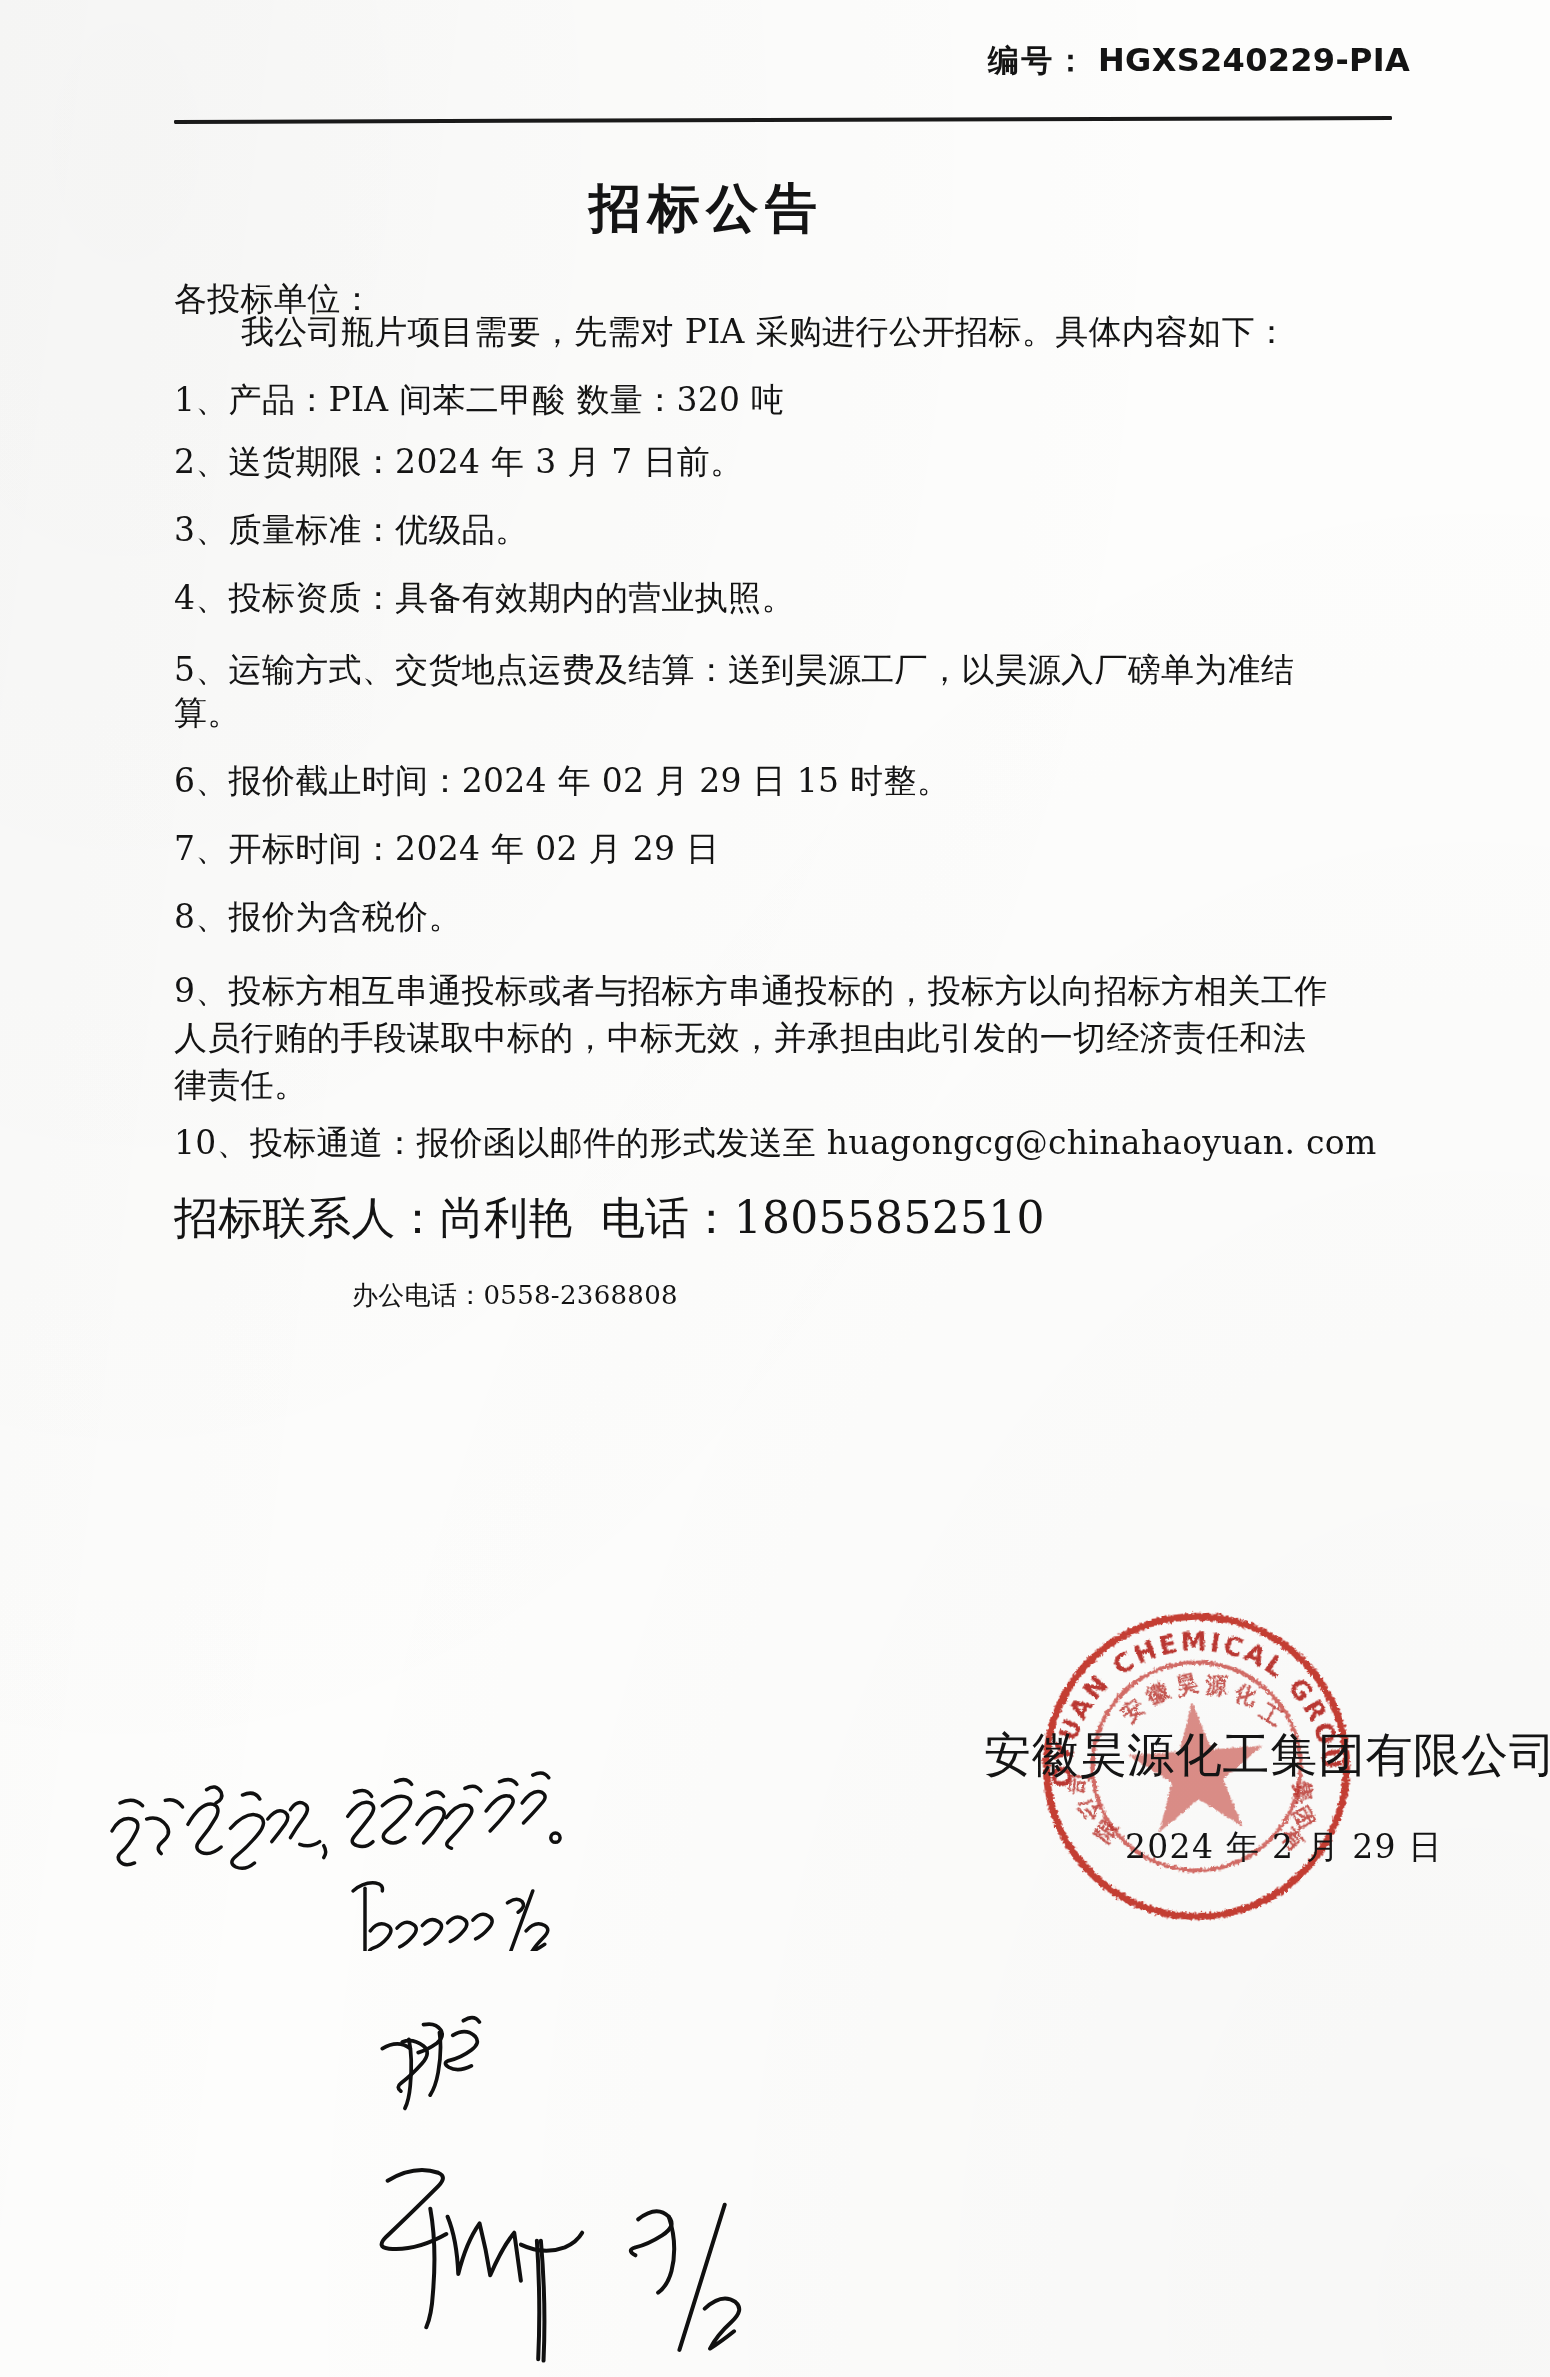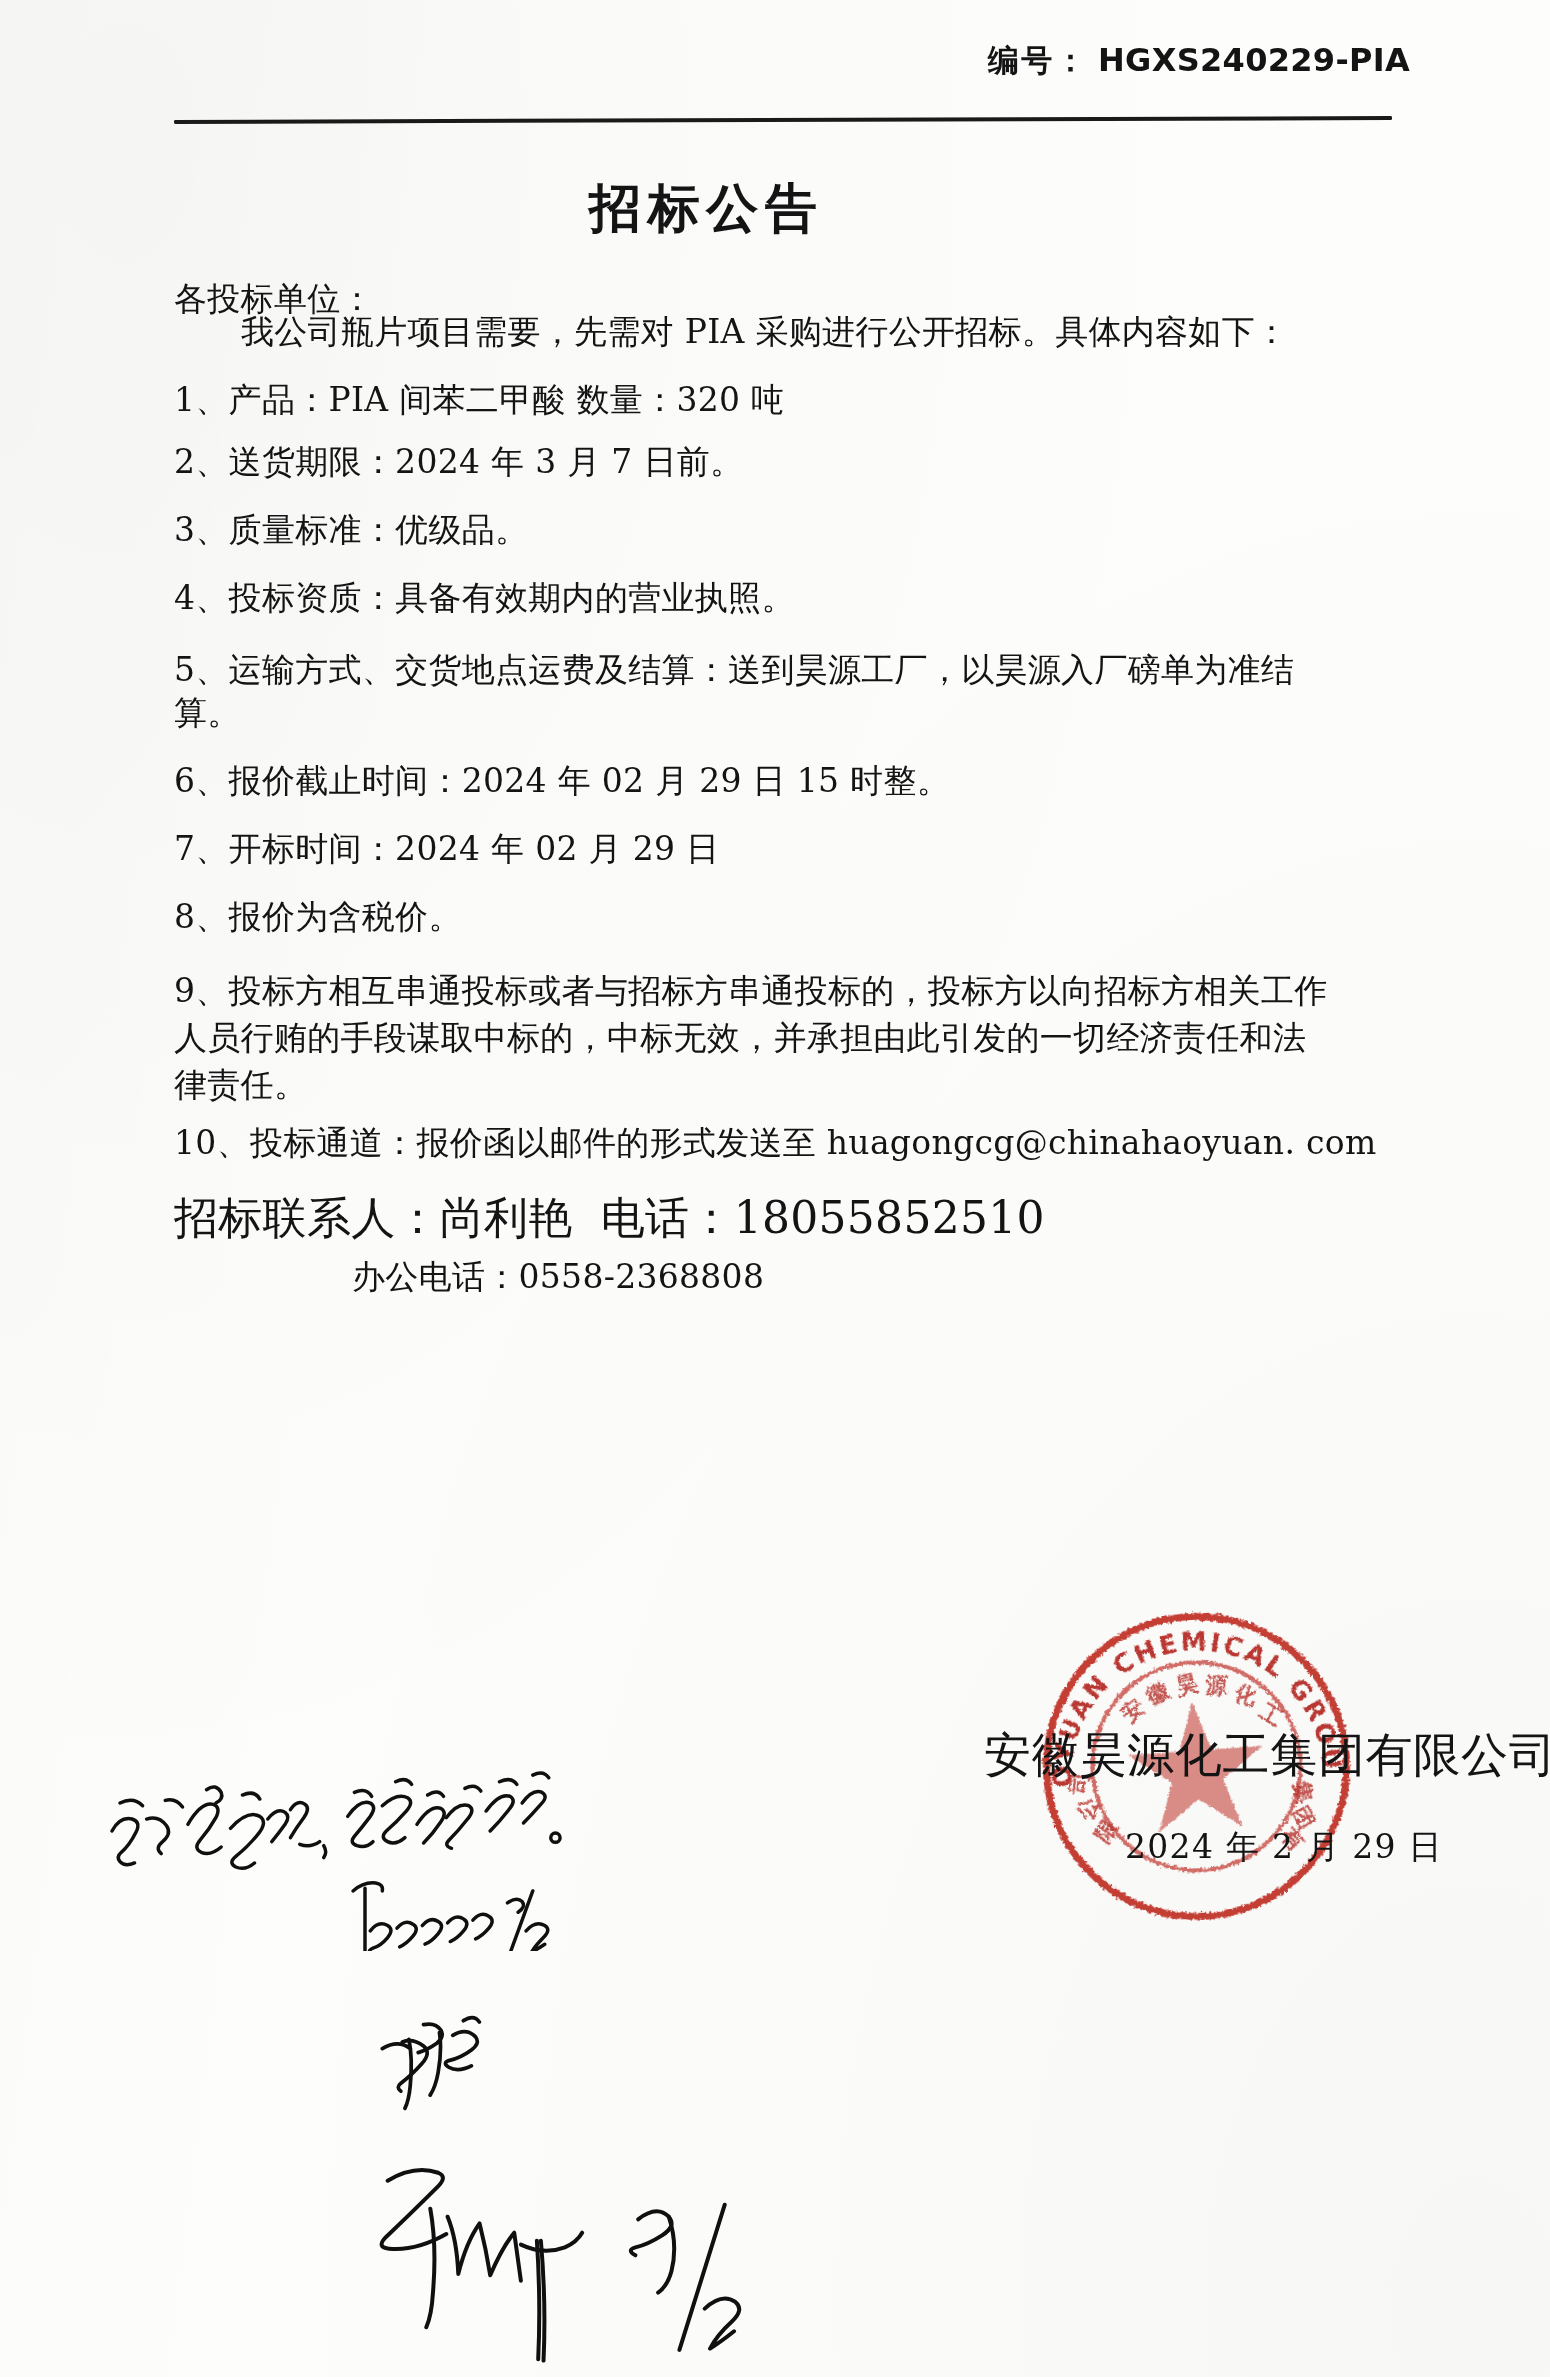--- a/index.html
+++ b/index.html
@@ -77,21 +77,21 @@
   .g-item9{margin-bottom:18px;line-height:1.42;}
 
   .mono-en{
     font-family:"DejaVu Serif","Liberation Serif",serif;
     letter-spacing:0.3px;
   }
 
   
   .contact{margin-top:37px;font-size:44px;}
   .contact .sp{display:inline-block;width:28px;}
-  .office{margin-top:20px;margin-left:178px;font-size:33px;}
+  .office{margin-top:42px;margin-left:178px;font-size:26px;}
 
   
   .company{
     position:absolute;
     top:1724px;left:984px;
     font-size:47px;
     letter-spacing:0.7px;
     white-space:nowrap;
     z-index:6;
   }

